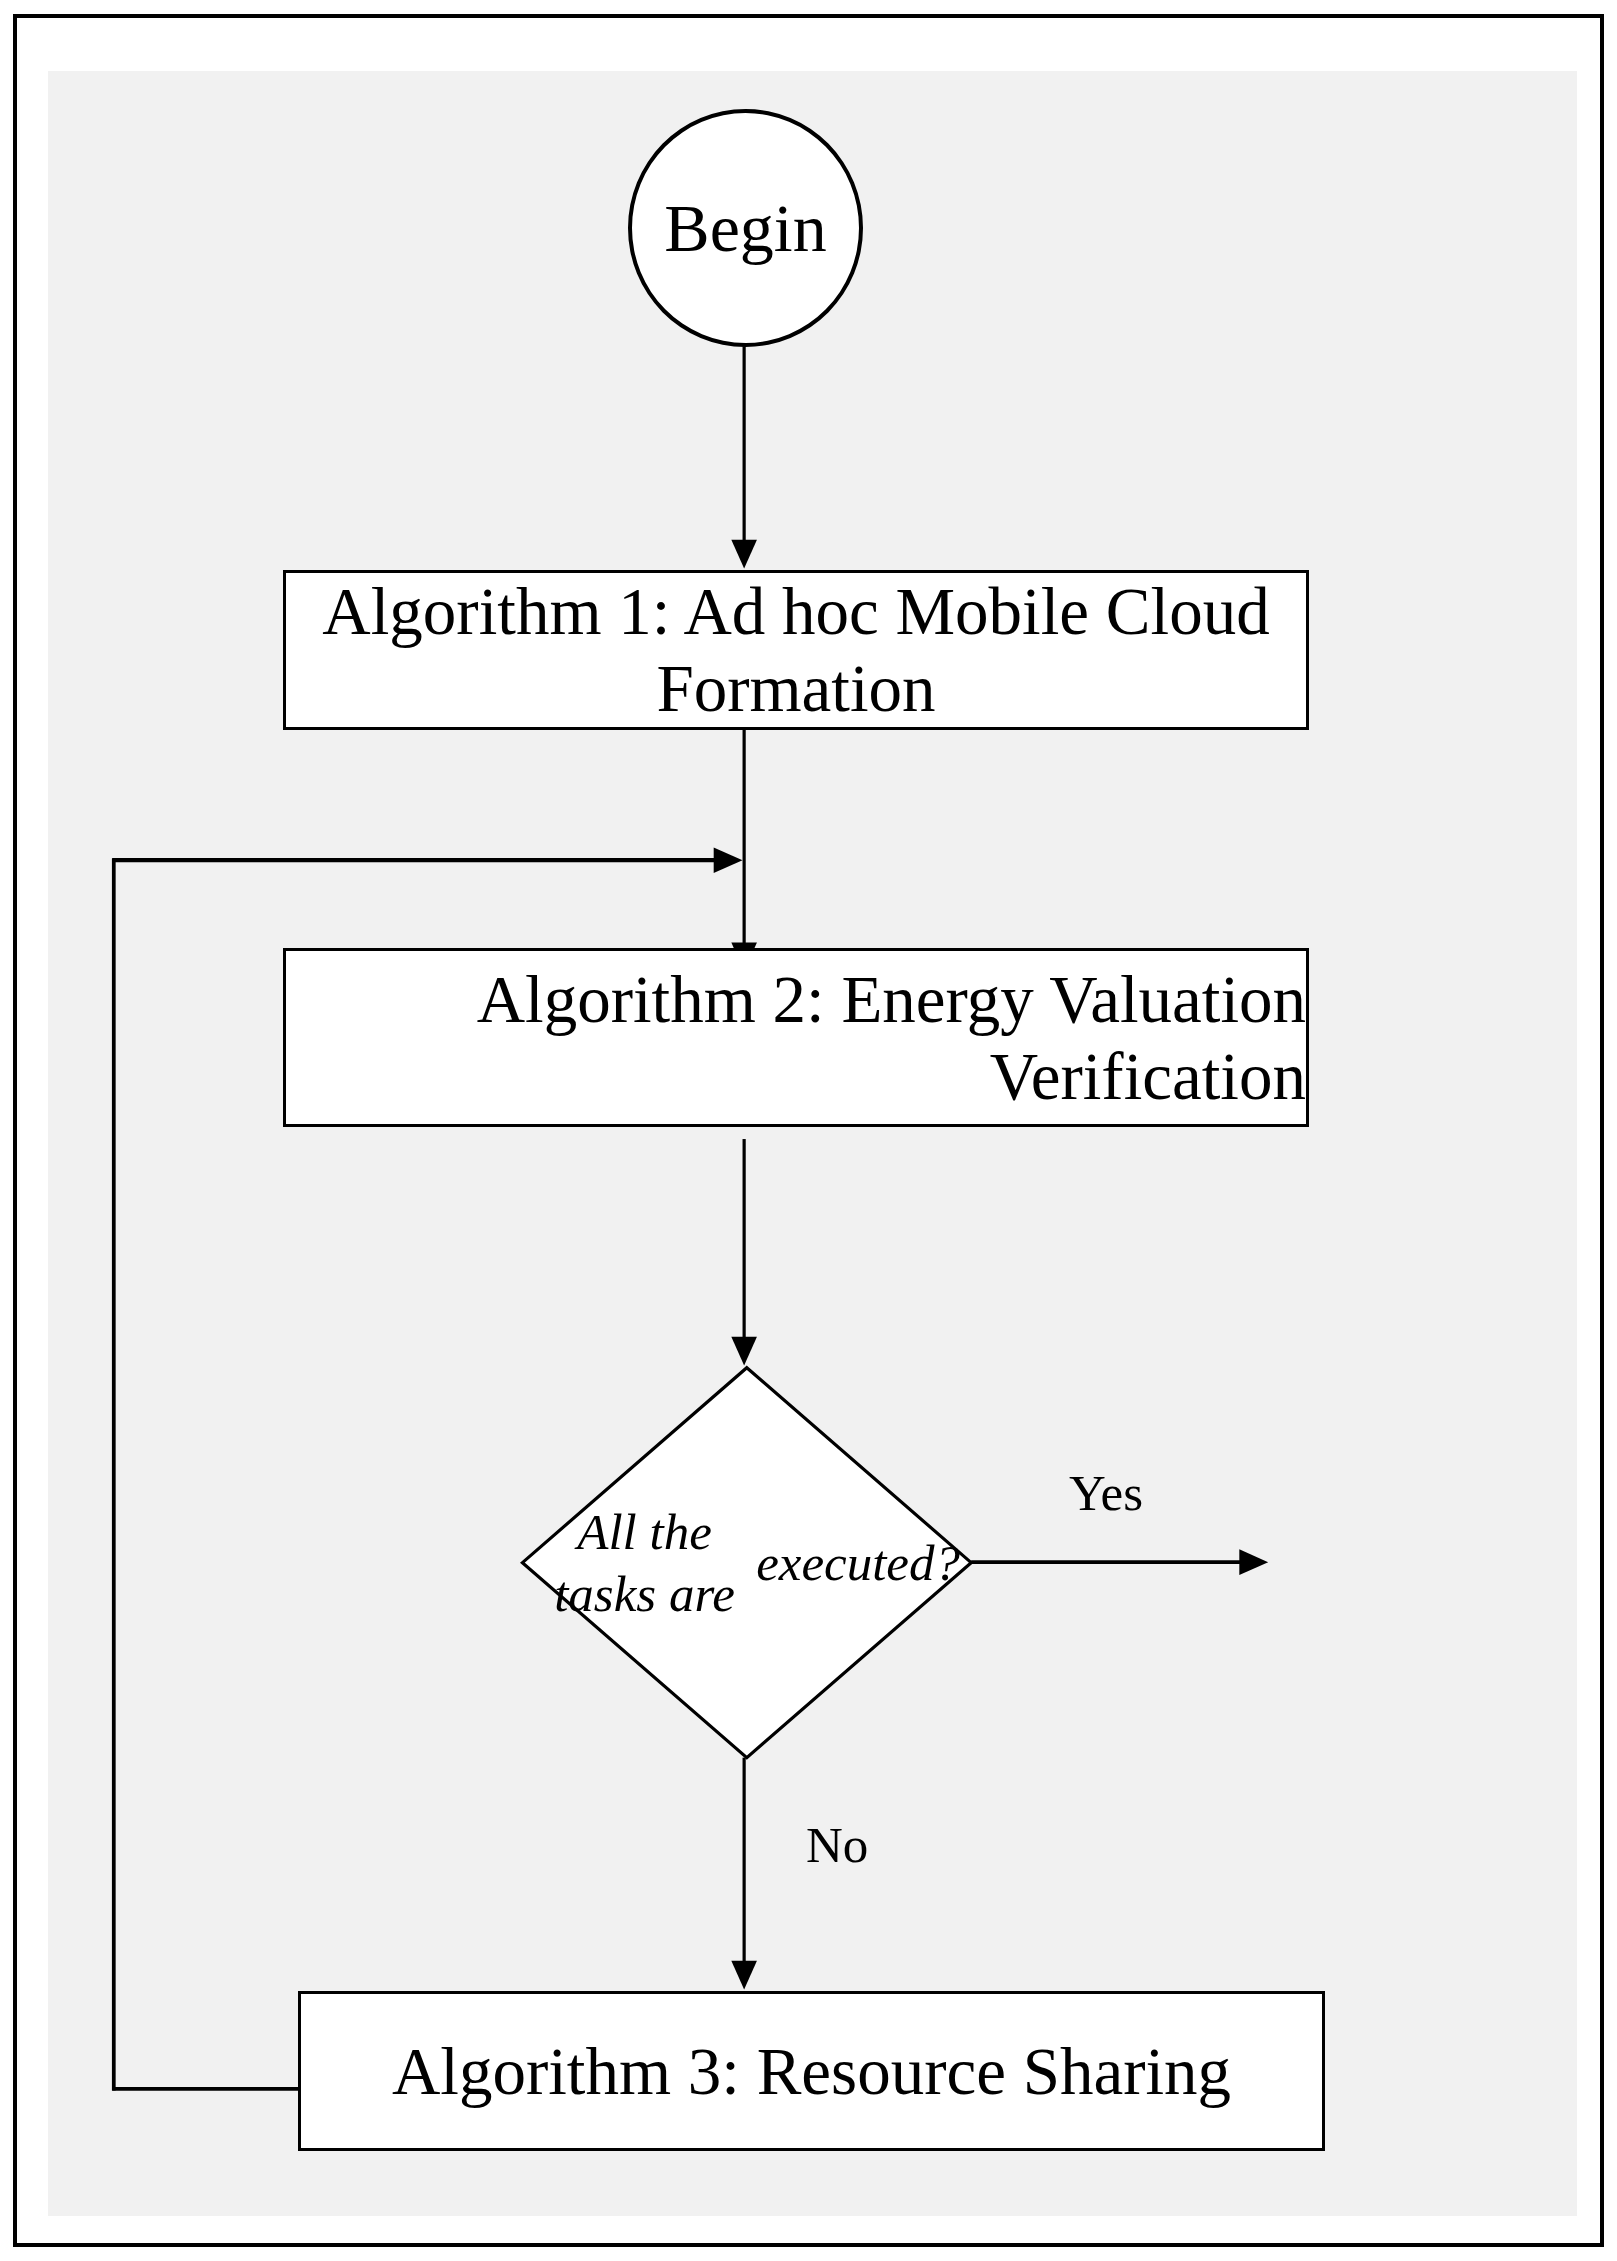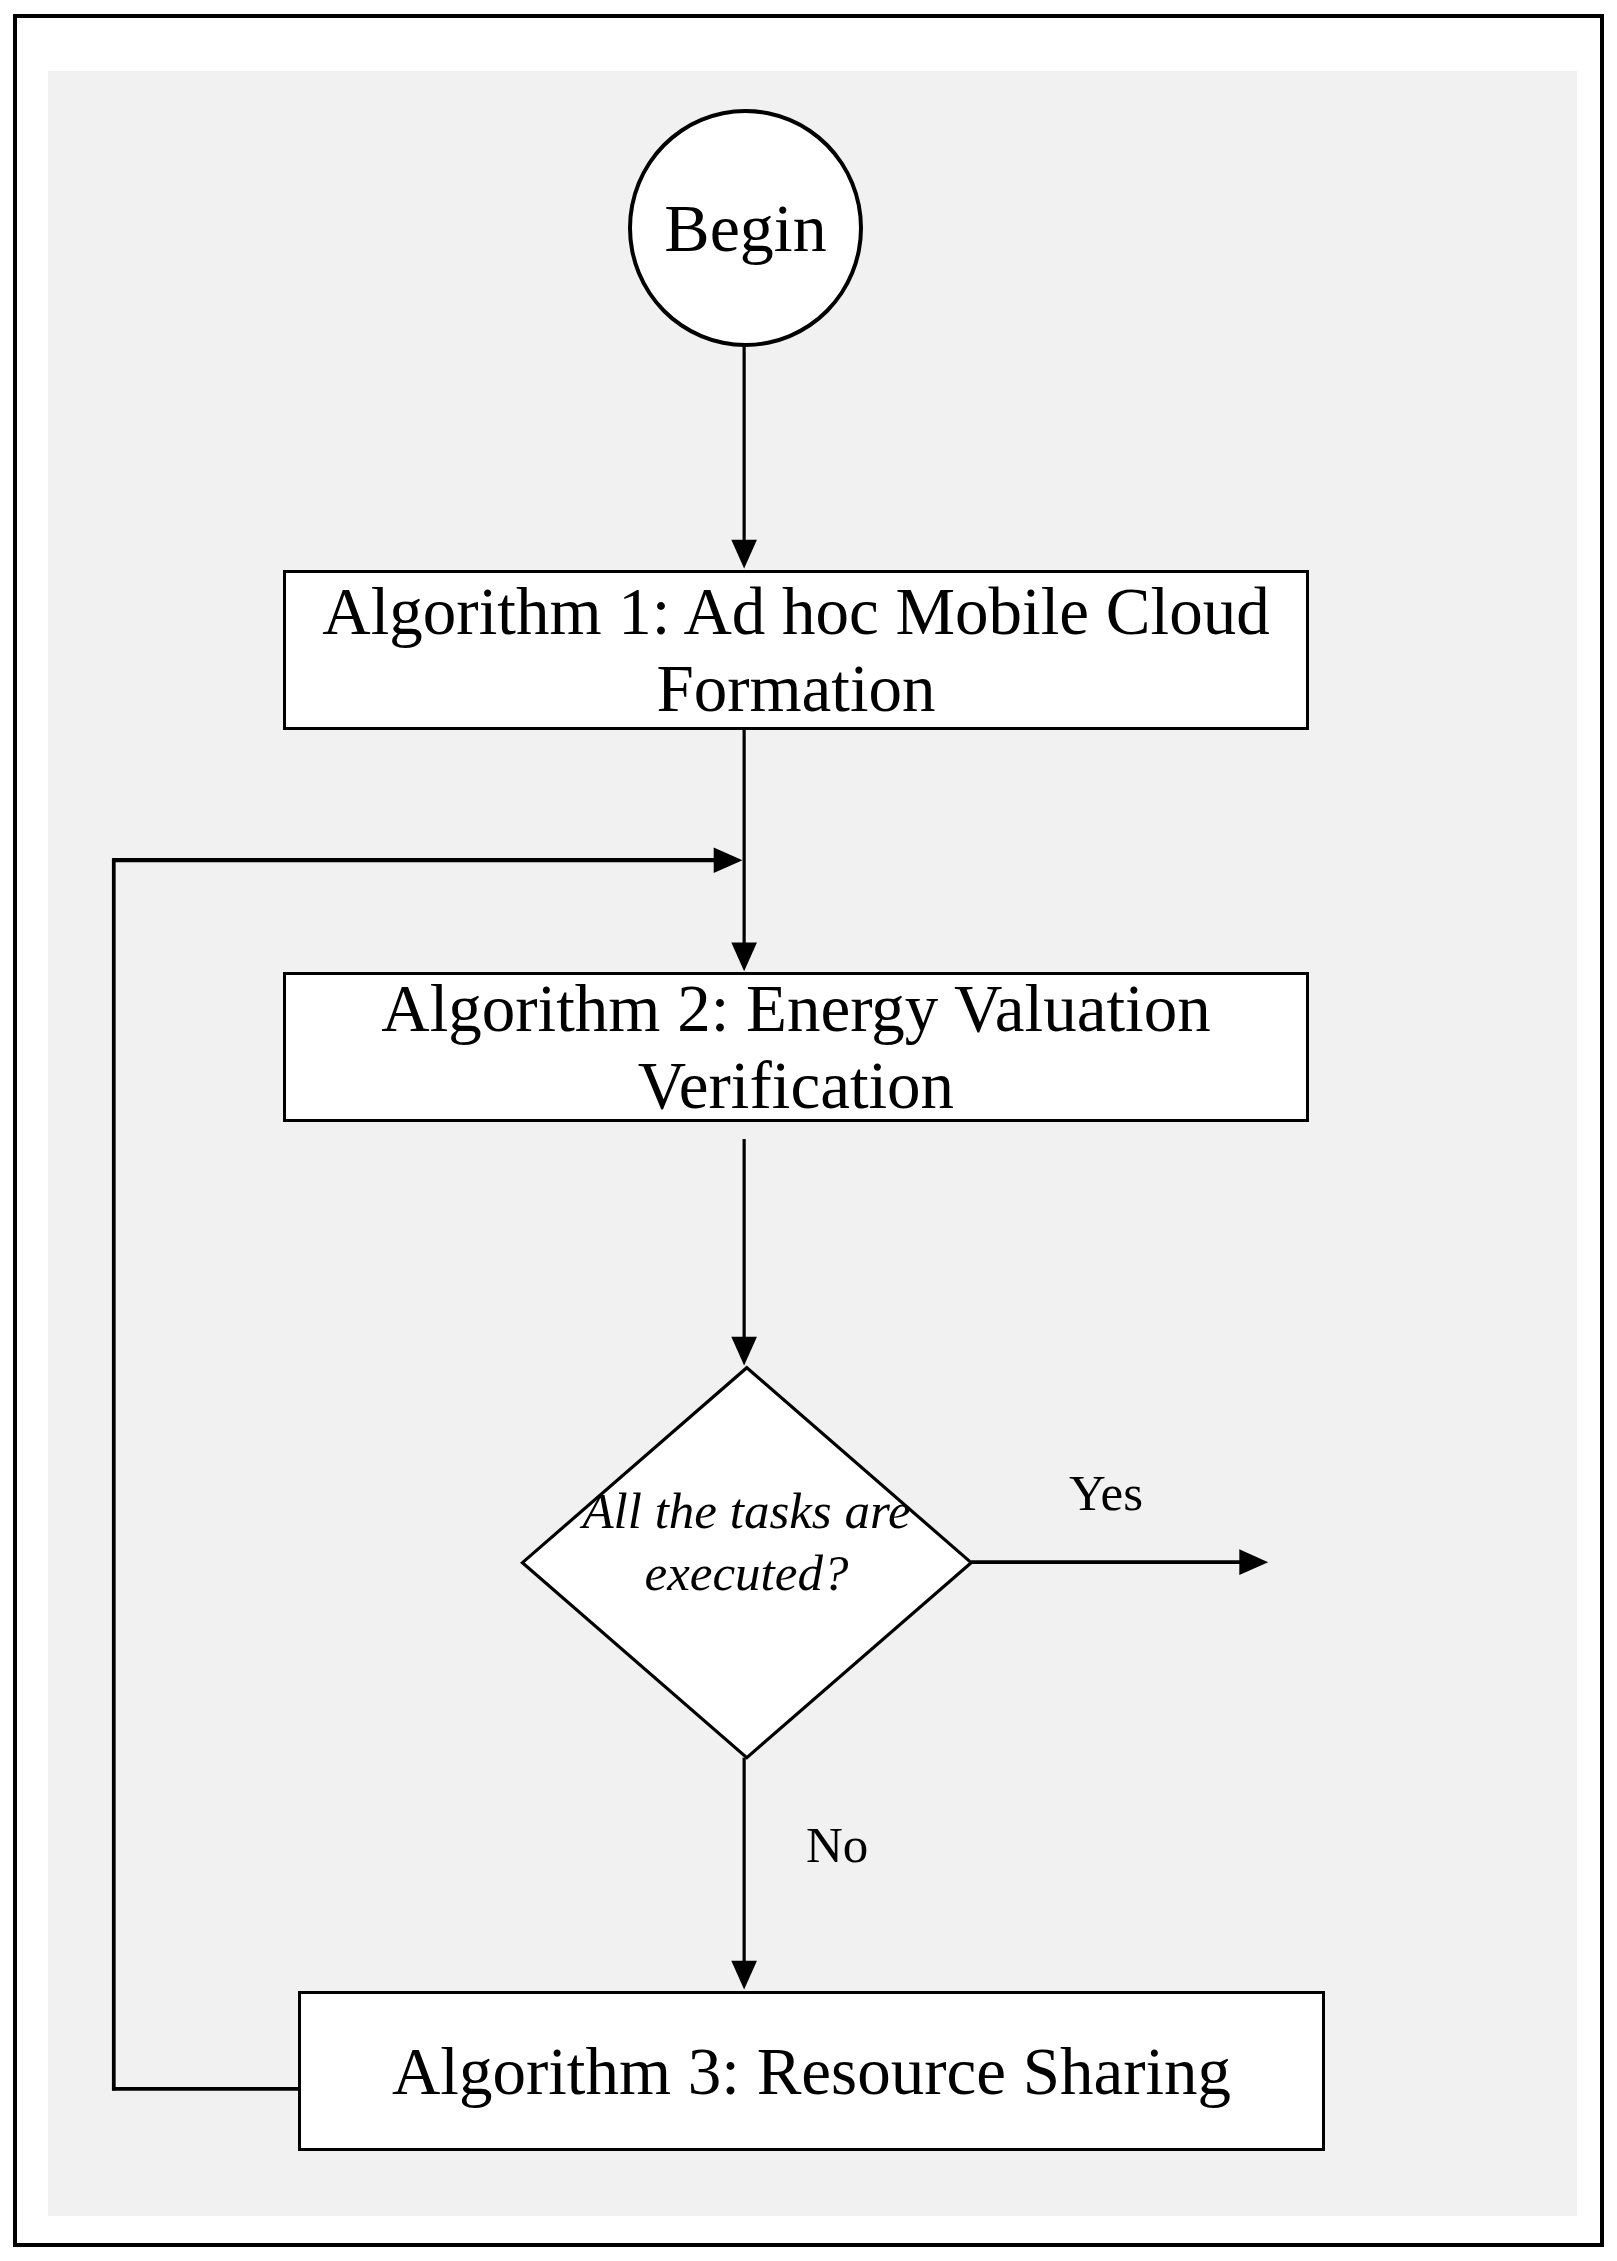--- a/index.html
+++ b/index.html
@@ -25,25 +25,25 @@
   }
   .shape{
     position:absolute;background:#ffffff;box-sizing:border-box;
     display:flex;align-items:center;justify-content:center;text-align:center;
   }
   .ellipse{border:4.3px solid #000000;border-radius:50%;font-size:68px;}
   .process{border:3.7px solid #000000;font-size:67px;}
   #begin-node{left:628px;top:109px;width:235px;height:238px;}
   #end-node{left:1269px;top:1437px;width:243px;height:240px;}
   #alg1-node{left:283px;top:570px;width:1026px;height:160px;}
-  #alg2-node{left:283px;top:972px;width:1026px;height:150px;}
+  #alg2-node{left:283px;top:948px;width:1026px;height:179px;text-align:right;}
   #alg3-node{left:298px;top:1991px;width:1027px;height:160px;text-align:right;}
   .diamond-text{
     position:absolute;left:533px;top:1480px;width:427px;height:166px;
-    display:flex;flex-direction:column;align-items:center;
+    display:flex;flex-direction:row;align-items:center;justify-content:center;
     font-size:51px;font-style:italic;line-height:1.22;text-align:center;
     background:transparent;
   }
   .edge-label{
     position:absolute;font-size:51px;background:transparent;white-space:nowrap;
   }
   #yes-label{left:1042px;top:1464px;width:128px;text-align:center;}
   #no-label{left:806px;top:1816px;width:128px;text-align:left;font-family:Liberation Serif, serif;}
 </style>
 </head>

